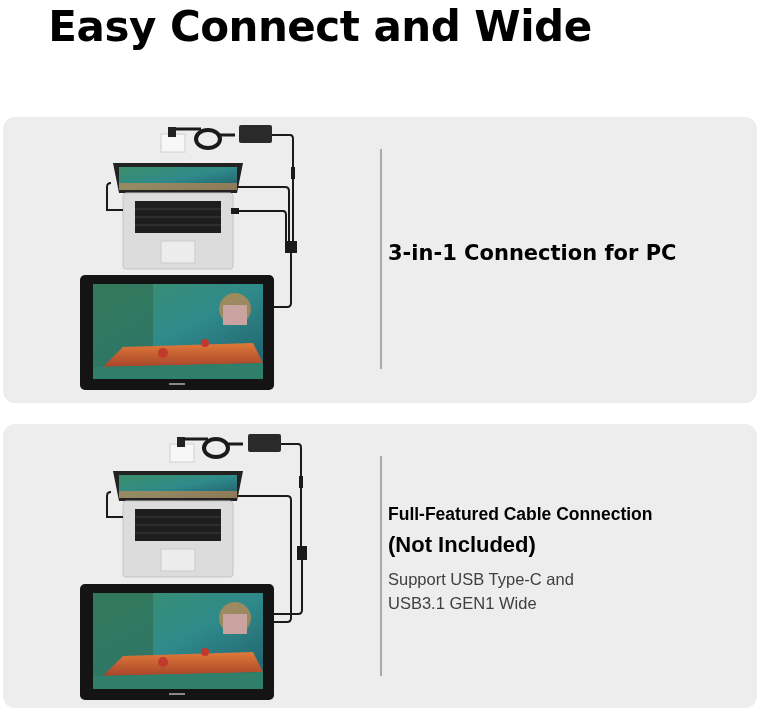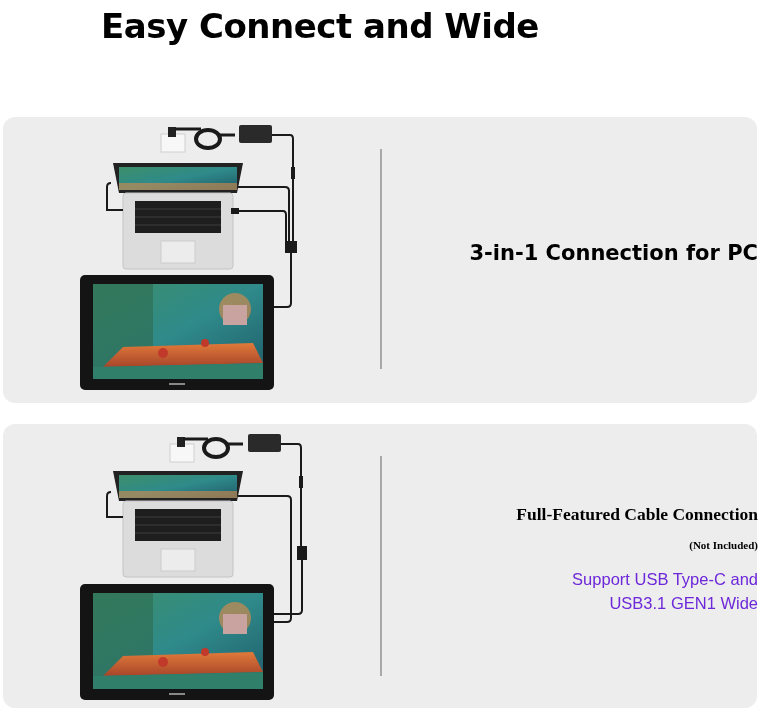--- a/index.html
+++ b/index.html
@@ -1,39 +1,39 @@
 <!DOCTYPE html>
 <html><head>
 <meta charset="utf-8">
 <style>
   * { box-sizing: border-box; margin: 0; padding: 0; }
   html, body { width: 760px; height: 712px; background: #ffffff; overflow: hidden; }
   body { position: relative; font-family: "Liberation Sans", sans-serif; }
   .title {
     position: absolute; left: 0; top: 2px; width: 640px; text-align: center;
-    font-family: "DejaVu Sans", sans-serif; font-weight: bold; font-size: 34px;
+    font-family: "DejaVu Sans", sans-serif; font-weight: bold; font-size: 42px;
     line-height: 49px; color: #000; letter-spacing: -0.5px;
   }
   .panel {
     position: absolute; left: 3px; width: 754px; background: #ededed;
     border-radius: 12px;
   }
   .panel.p1 { top: 117px; height: 286px; }
   .panel.p2 { top: 424px; height: 284px; }
   .divider { position: absolute; left: 377px; width: 2px; background: #a8a8a8; }
   .p1 .divider { top: 32px; height: 220px; }
   .p2 .divider { top: 32px; height: 220px; }
   .art { position: absolute; left: 0; top: 0; width: 370px; height: 100%; }
-  .text-block { position: absolute; left: 385px; width: 370px; text-align: right; color: #000; }
+  .text-block { position: absolute; left: 385px; width: 370px; text-align: left; color: #000; }
   .heading { font-family: "DejaVu Sans", sans-serif; font-weight: bold; font-size: 21px; }
   .p1 .text-block { top: 124px; }
   .p2 .text-block { top: 74px; }
-  .sub-h { font-family: Liberation Serif, serif; font-weight: bold; font-size: 17.5px; line-height: 33px; }
-  .sub-h.small { font-size: 11px; line-height: 28px; }
-  .desc { font-family: "Liberation Sans", sans-serif; font-size: 16.5px; line-height: 24px; color: #6d28d9; margin-top: 8px; }
+  .sub-h { font-family: Liberation Sans, sans-serif; font-weight: bold; font-size: 17.5px; line-height: 33px; }
+  .sub-h.small { font-size: 22px; line-height: 28px; }
+  .desc { font-family: "Liberation Sans", sans-serif; font-size: 16.5px; line-height: 24px; color: #404040; margin-top: 8px; }
 </style>
 </head>
 <body>
 
 <div class="title">
   <div>Easy Connect and Wide</div>
 </div>
 
 <div class="panel p1">
   <svg class="art" viewBox="0 0 370 286" width="370" height="286">

